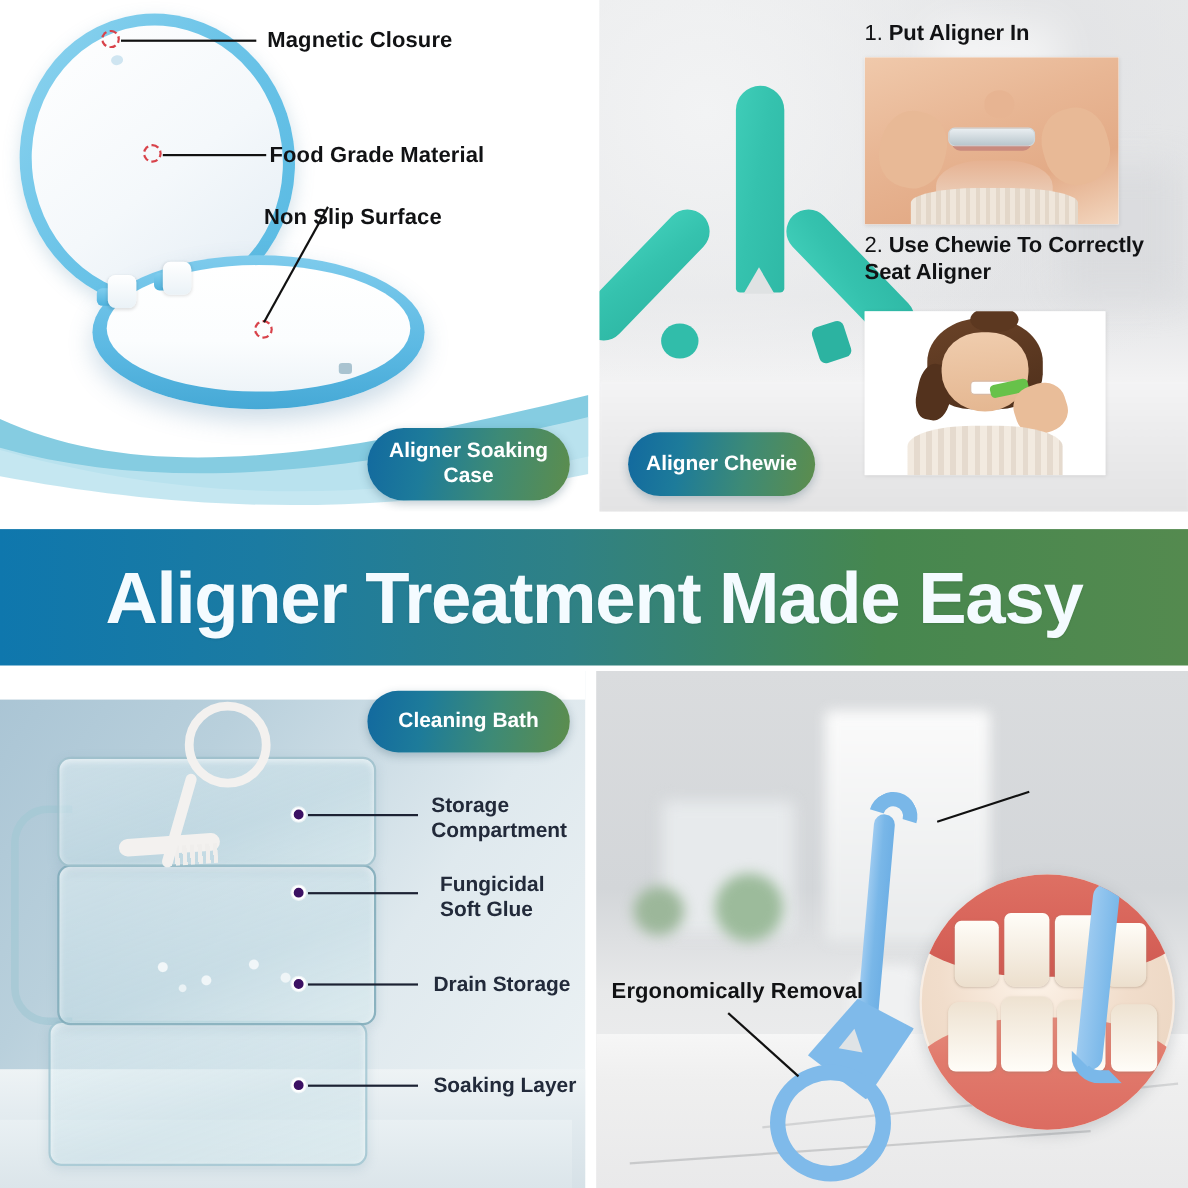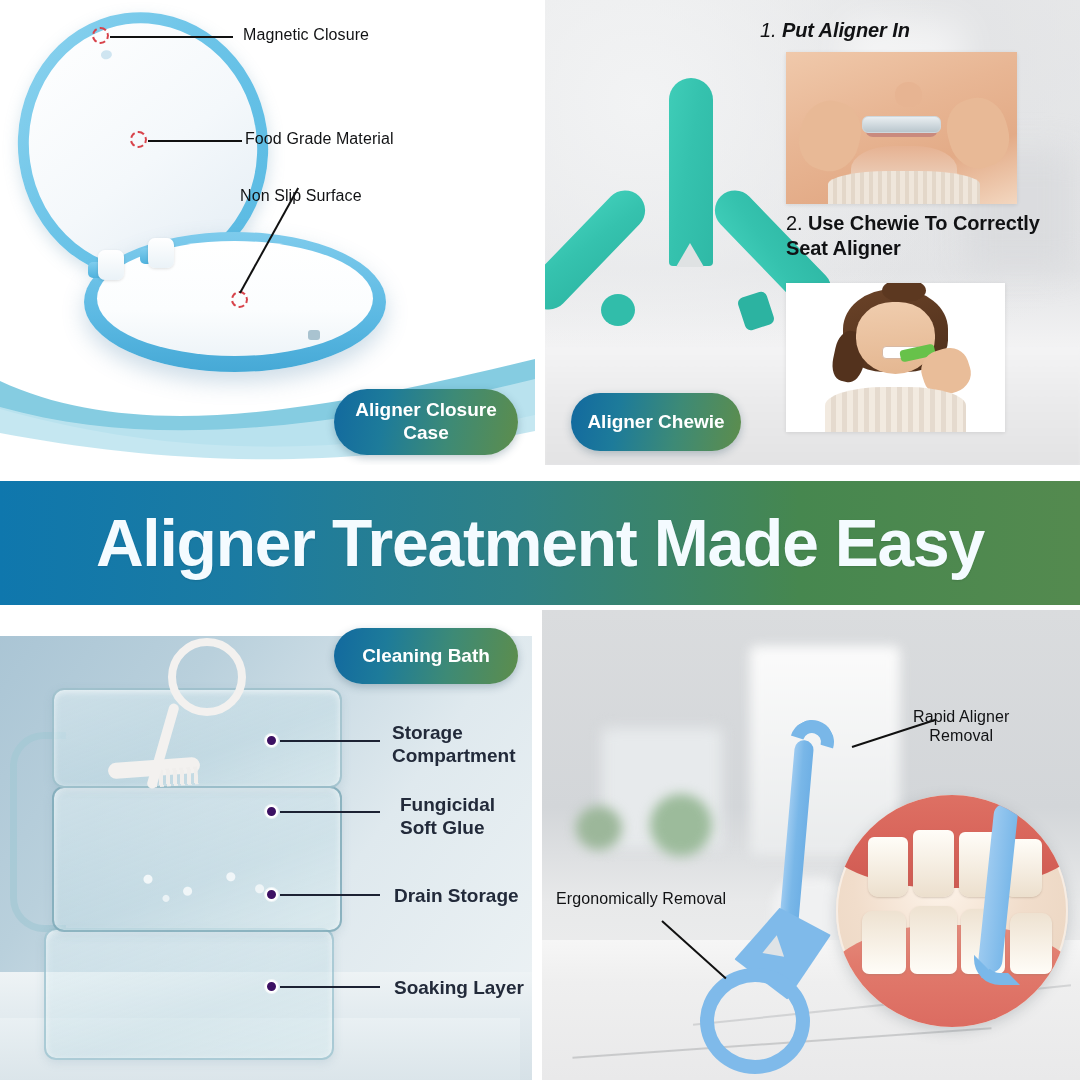--- a/index.html
+++ b/index.html
@@ -70,21 +70,21 @@
   .target-dot {
     position: absolute; width: 17px; height: 17px; border-radius: 50%;
     border: 2px dashed #d8424a; background: transparent;
   }
 
   
   .leader { position: absolute; background: #111; height: 2px; transform-origin: 0 50%; }
 
   .callout-label {
     position: absolute; color: #111214;
-    font-weight: 400; font-size: 16px; letter-spacing: .1px;
+    font-weight: 700; font-size: 20px; letter-spacing: .1px;
     white-space: nowrap; line-height: 1.18;
   }
 
   
   .pill {
     position: absolute; display: flex; align-items: center; justify-content: center;
     text-align: center; color: #ffffff; font-weight: 700;
     border-radius: 999px; line-height: 1.2;
     background: linear-gradient(100deg,#12699f 0%,#1d7b9a 28%,#3d8a76 62%,#5d8d4c 100%);
     box-shadow: 0 3px 9px rgba(30,70,90,.28);
@@ -359,39 +359,39 @@
     <div class="callout-label" style="left:243px; top:26px;">Magnetic Closure</div>
 
     <div class="target-dot" style="left:130px; top:131px;"></div>
     <div class="leader" style="left:148px; top:140px; width:94px;"></div>
     <div class="callout-label" style="left:245px; top:130px;">Food Grade Material</div>
 
     <div class="target-dot" style="left:231px; top:291px;"></div>
     <div class="leader" style="left:240px; top:292px; width:120px; transform:rotate(-61deg); transform-origin:0 50%;"></div>
     <div class="callout-label" style="left:240px; top:187px;">Non Slip Surface</div>
 
-    <div class="pill" id="pill-travel-case">Aligner Closure Case</div>
+    <div class="pill" id="pill-travel-case">Aligner Soaking Case</div>
   </div>
 
   <div class="panel" id="panel-chewie">
     <div id="bath-blur-a"></div>
     <div id="bath-blur-b"></div>
     <div id="bath-counter"></div>
 
     <div id="chewie">
       <div class="chewie-arm" id="chewie-stem"></div>
       <div class="chewie-arm" id="chewie-left"></div>
       <div class="chewie-arm" id="chewie-right"></div>
       <div id="chewie-knob"></div>
       <div id="chewie-notch"></div>
       <div id="chewie-hole"></div>
     </div>
   </div>
 
-  <div class="step-label" style="left:760px; top:18px;font-style:italic;">
+  <div class="step-label" style="left:786px; top:18px;">
     <span class="step-num">1.</span>
     <span>Put Aligner In</span>
   </div>
 
   <div class="photo" id="photo-step1">
     <div class="face-bg" id="p1-bg"></div>
     <div id="p1-nose"></div>
     <div id="p1-neck"></div>
     <div id="p1-mouth"></div>
     <div id="p1-aligner"></div>
@@ -490,22 +490,18 @@
       <div class="tooth tooth-low" style="left:11%; top:50%; width:19%; height:27%;"></div>
       <div class="tooth tooth-low" style="left:32%; top:48%; width:20%; height:29%;"></div>
       <div class="tooth tooth-low" style="left:54%; top:49%; width:19%; height:28%;"></div>
       <div class="tooth tooth-low" style="left:75%; top:51%; width:18%; height:26%;"></div>
       <div id="tool-in-mouth"></div>
       <div id="tool-in-mouth-tip"></div>
     </div>
   </div>
 
   <div class="leader" style="left:852px; top:746px; width:88px; transform:rotate(-18deg); transform-origin:0 50%;"></div>
-  <div class="callout-label" style="left:913px; top:708px; text-align:center;">
-    <span>Rapid Aligner</span><br>
-    <span>Removal</span>
-  </div>
 
   <div class="callout-label" style="left:556px; top:890px;">Ergonomically Removal</div>
   <div class="leader" style="left:662px; top:920px; width:86px; transform:rotate(42deg); transform-origin:0 50%;"></div>
 
 
 </div>
 
 </body></html>

